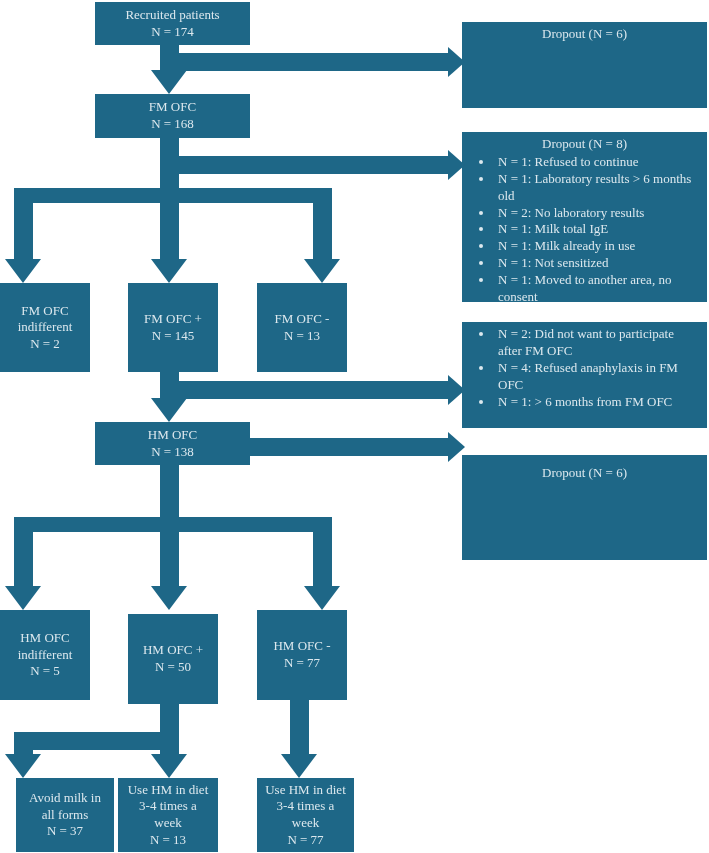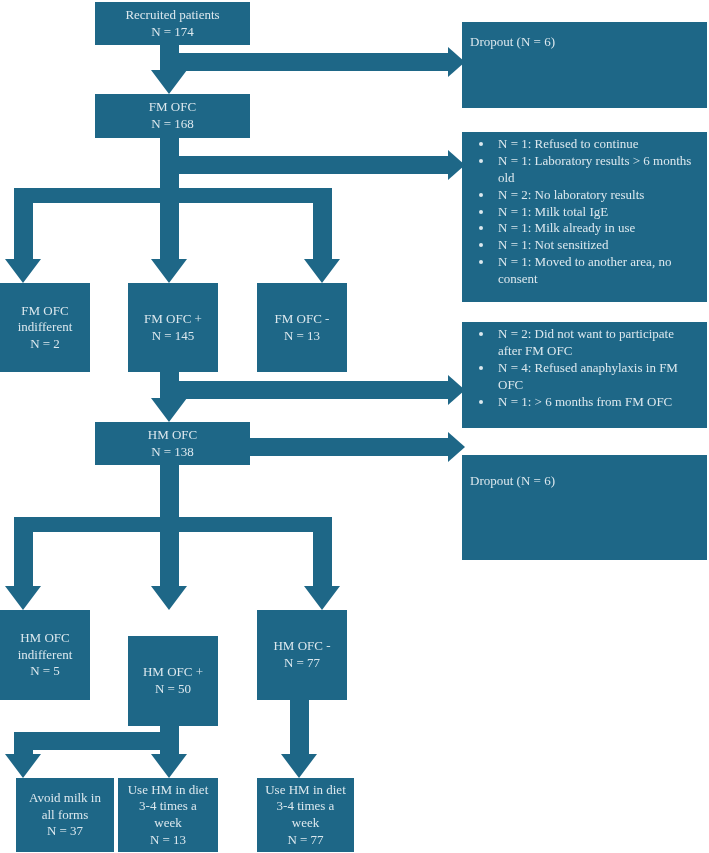--- a/index.html
+++ b/index.html
@@ -21,21 +21,21 @@
     white-space: pre-line;
     font-size: 13px; line-height: 1.28;
   }
   .dropout {
     position: absolute;
     background: var(--box);
     color: var(--text);
     font-size: 13px; line-height: 1.3;
     padding: 4px 8px 4px 8px;
   }
-  .dtitle { margin-bottom: 1px; margin-top: 8px; }
+  .dtitle { text-align: center; margin-bottom: 1px; }
   .ditems {
     margin: 0; padding: 0 0 0 24px;
     list-style: disc outside;
     text-align: left;
   }
   .ditems li { padding-left: 4px; }
   .vline, .hline { position: absolute; background: var(--box); }
   .adown {
     position: absolute; width: 0; height: 0;
     border-left: 18px solid transparent;
@@ -63,41 +63,42 @@
 N = 2</div>
   <div class="node" style="left:128px;top:283px;width:90px;height:89px">FM OFC +
 N = 145</div>
   <div class="node" style="left:257px;top:283px;width:90px;height:89px">FM OFC -
 N = 13</div>
   <div class="node" style="left:95px;top:422px;width:155px;height:43px">HM OFC
 N = 138</div>
   <div class="node" style="left:0px;top:610px;width:90px;height:90px">HM OFC
 indifferent
 N = 5</div>
-  <div class="node" style="left:128px;top:636px;width:90px;height:90px">HM OFC +
+  <div class="node" style="left:128px;top:614px;width:90px;height:90px">HM OFC +
 N = 50</div>
   <div class="node" style="left:257px;top:610px;width:90px;height:90px">HM OFC -
 N = 77</div>
   <div class="node" style="left:16px;top:778px;width:98px;height:74px">Avoid milk in
 all forms
 N = 37</div>
   <div class="node" style="left:118px;top:778px;width:100px;height:74px">Use HM in diet
 3-4 times a
 week
 N = 13</div>
   <div class="node" style="left:257px;top:778px;width:97px;height:74px">Use HM in diet
 3-4 times a
 week
 N = 77</div>
 
   <div class="dropout" style="left:462px;top:22px;width:245px;height:86px">
     <div class="dtitle">Dropout (N = 6)</div>
   </div>
 
   <div class="dropout" style="left:462px;top:132px;width:245px;height:170px">
+    <div class="dtitle">Dropout (N = 8)</div>
     <ul class="ditems">
       <li>N = 1: Refused to continue</li>
       <li>N = 1: Laboratory results &gt; 6 months old</li>
       <li>N = 2: No laboratory results</li>
       <li>N = 1: Milk total IgE</li>
       <li>N = 1: Milk already in use</li>
       <li>N = 1: Not sensitized</li>
       <li>N = 1: Moved to another area, no consent</li>
     </ul>
   </div>

